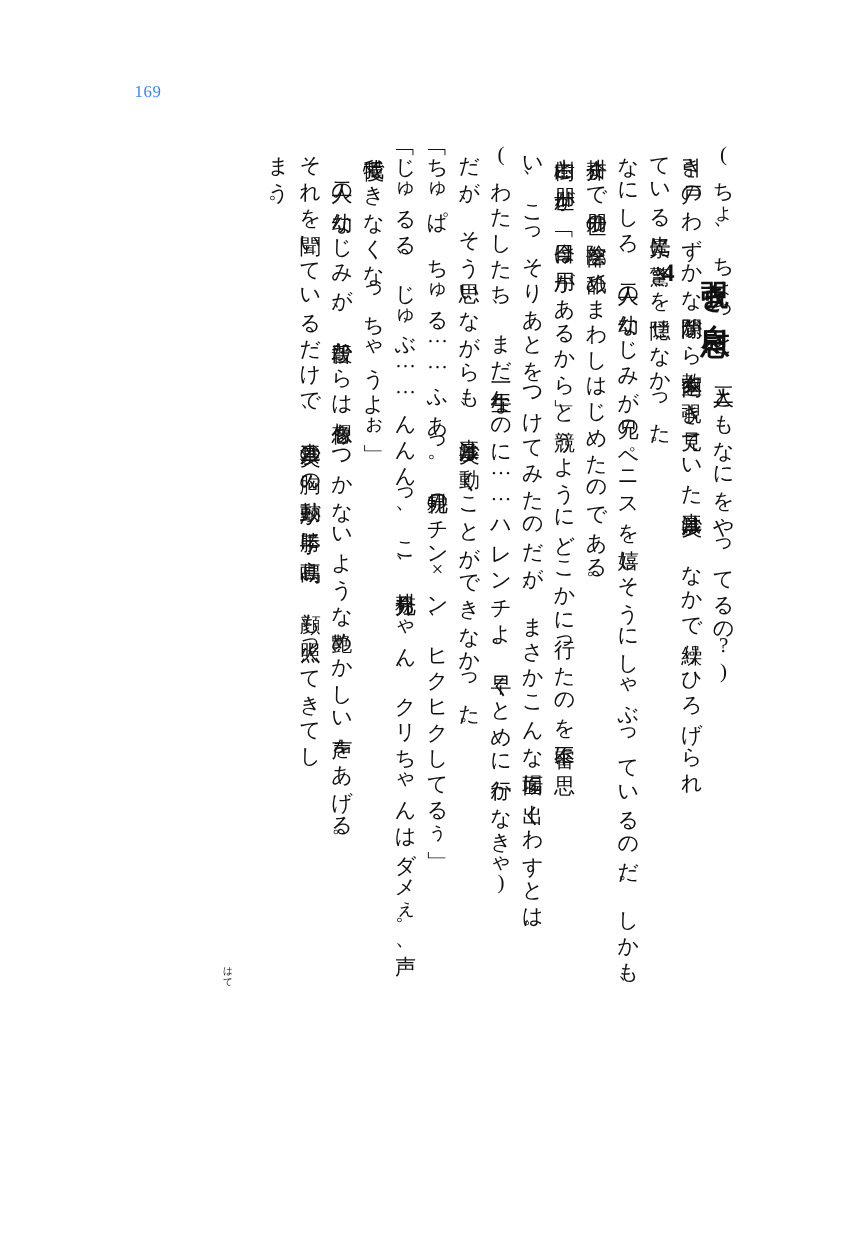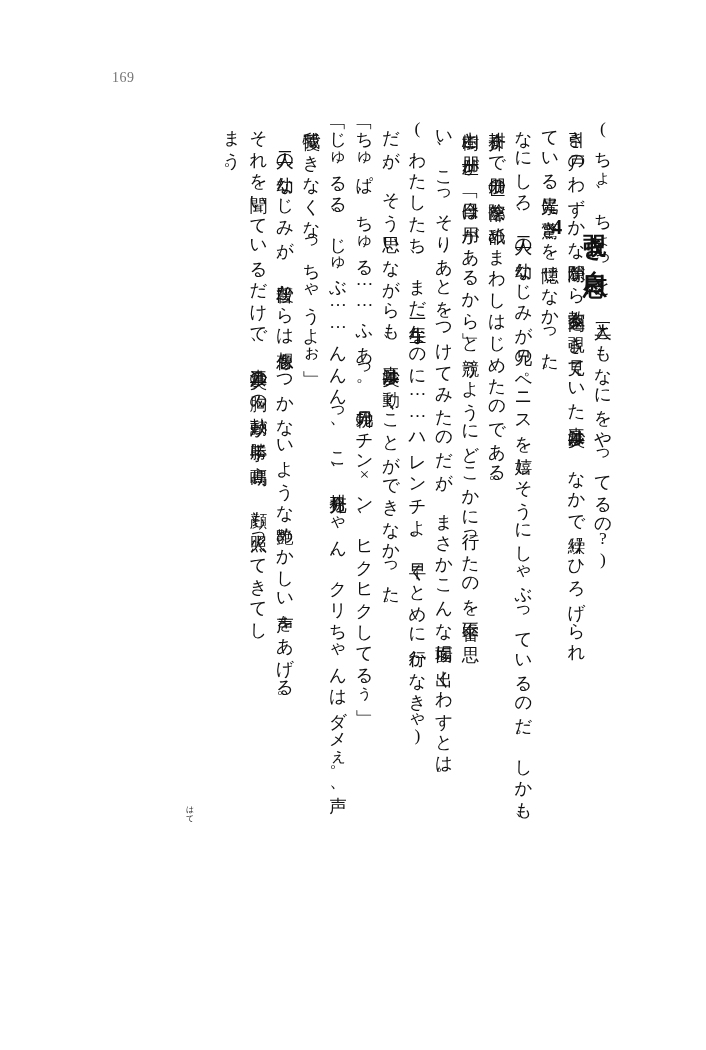--- a/index.html
+++ b/index.html
@@ -15,21 +15,21 @@
     overflow: hidden;
     font-family: "Liberation Serif", "DejaVu Serif", serif;
     color: #111111;
   }
   #page-number {
     position: absolute;
     top: 70px;
     left: 112px;
     font-size: 14px;
     font-family: "Liberation Serif", "DejaVu Serif", serif;
-    color: #737373;
+    color: #3b82f6;
     letter-spacing: 0.5px;
     text-align: right;
   }
   
   #body-text {
     position: absolute;
     top: 118px;
     right: 95px;
     height: 840px;
     width: 520px;

